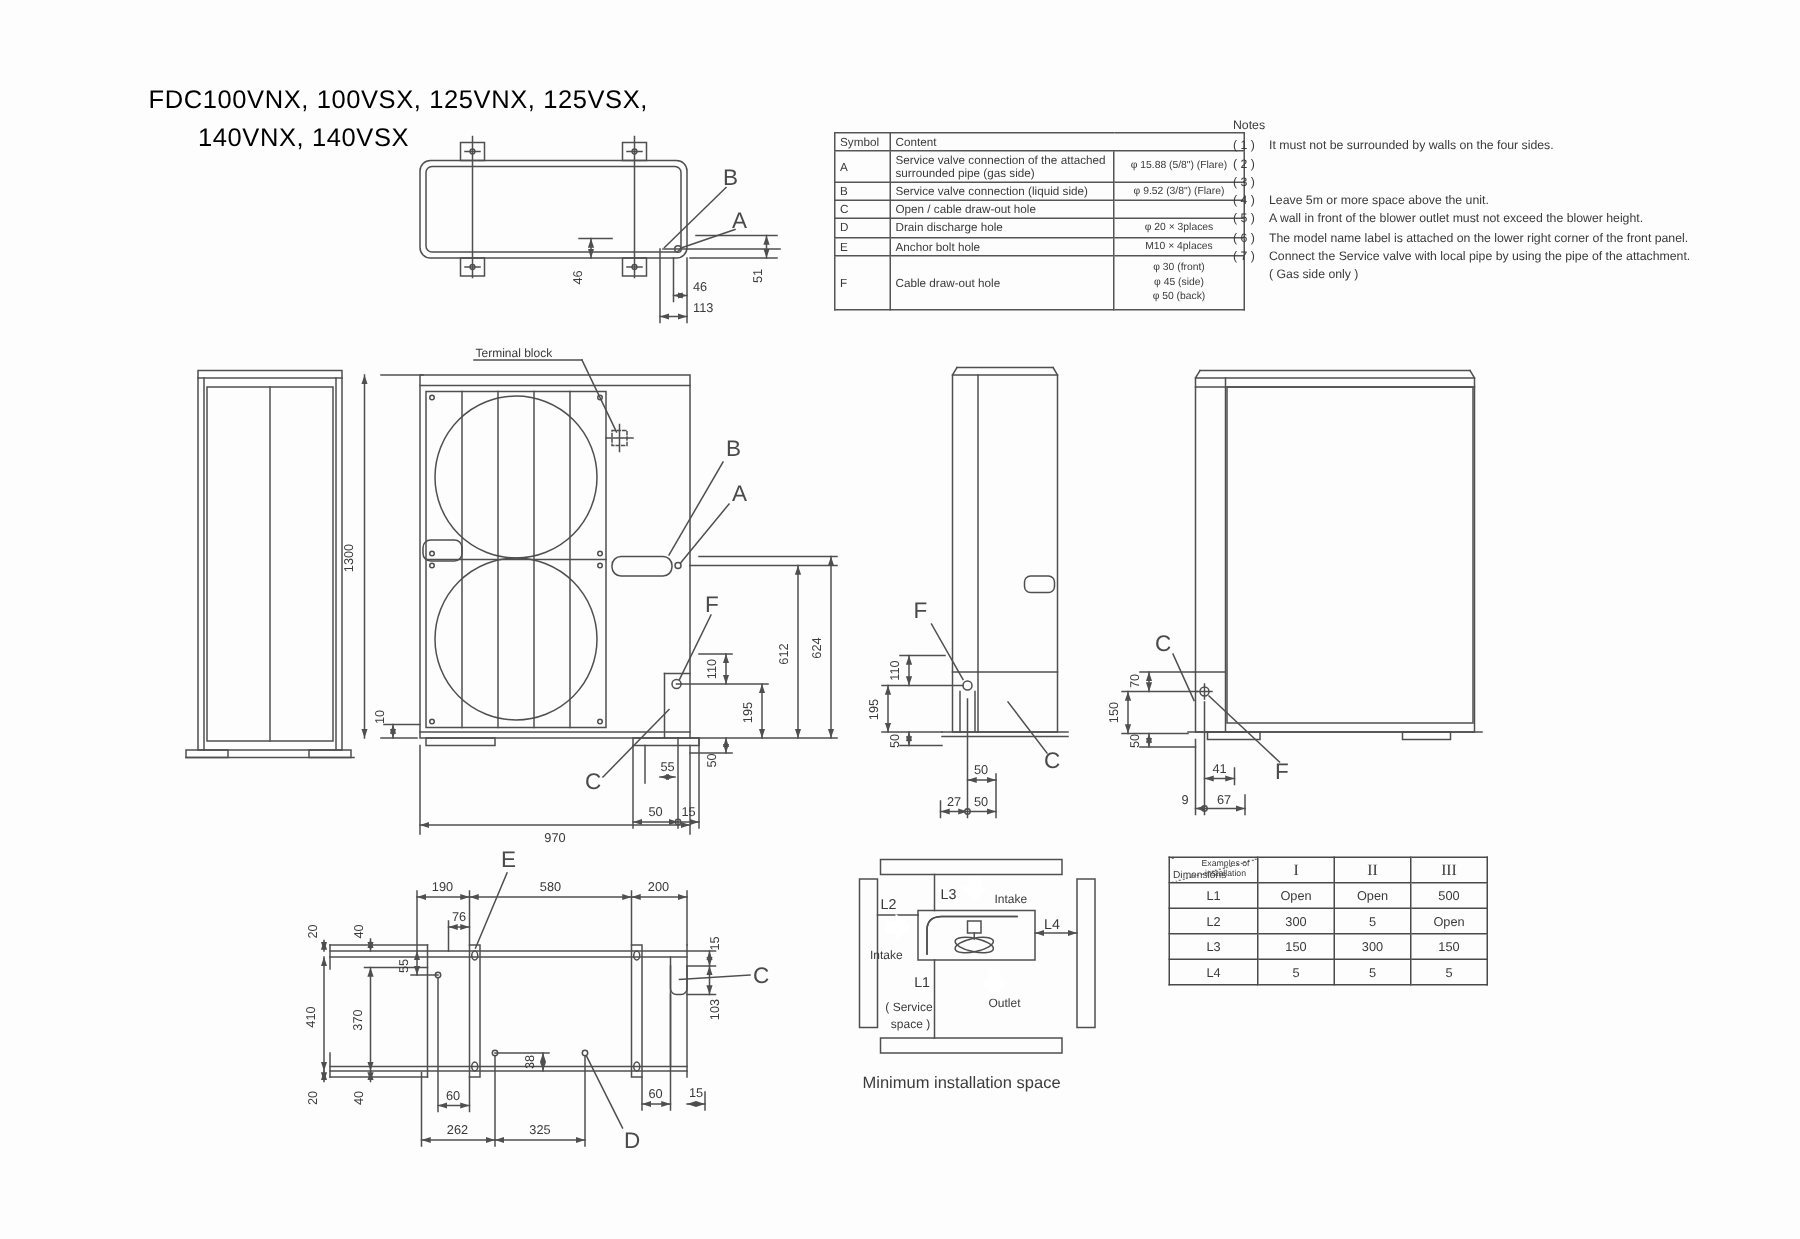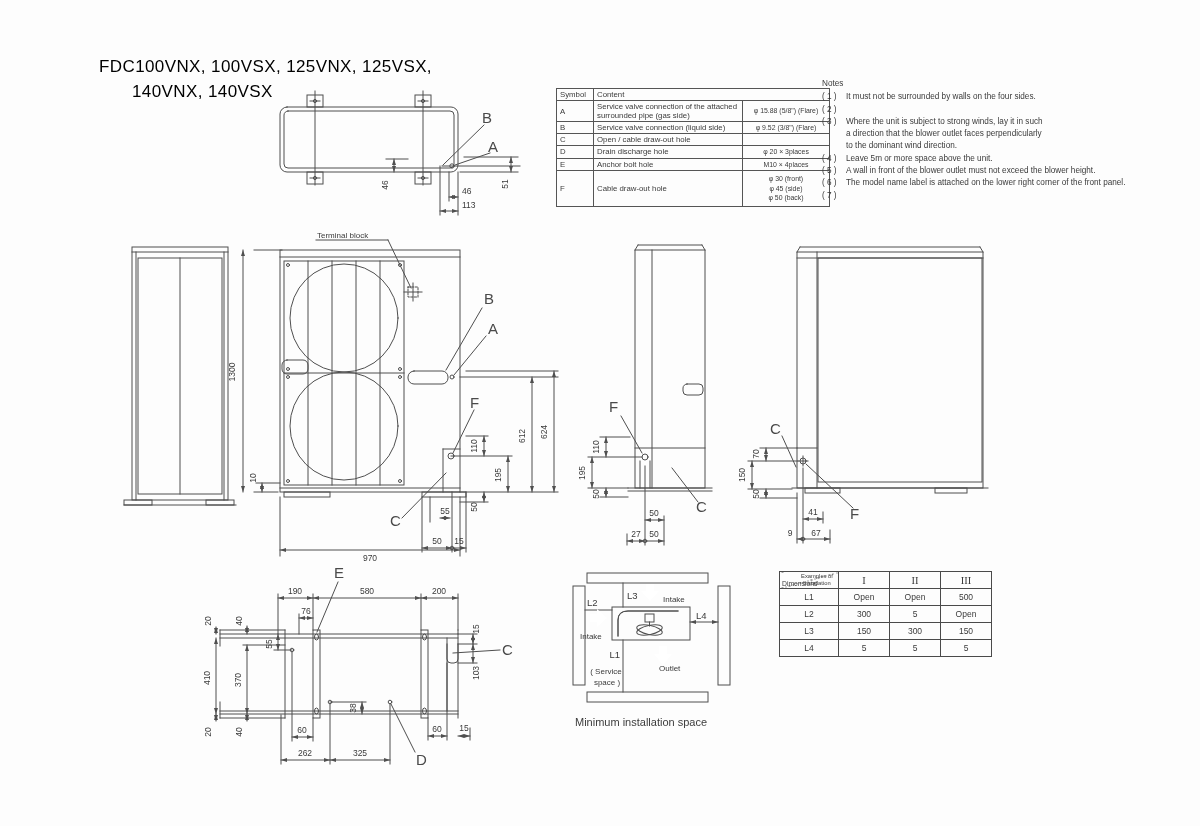--- a/index.html
+++ b/index.html
@@ -150,38 +150,37 @@
   <div class="hd">Notes</div>
   <div class="note">
       <span class="nnum">( 1 )</span>
       <span class="ntxt">It must not be surrounded by walls on the four sides.</span>
     </div>
   <div class="note">
       <span class="nnum">( 2 )</span>
     </div>
   <div class="note">
       <span class="nnum">( 3 )</span>
-      <span class="ntxt">Where the unit is subject to strong winds, lay it in such
-a direction that the blower outlet faces perpendicularly
-to the dominant wind direction.</span>
     </div>
   <div class="note">
       <span class="nnum">( 4 )</span>
       <span class="ntxt">Leave 5m or more space above the unit.</span>
     </div>
   <div class="note">
       <span class="nnum">( 5 )</span>
       <span class="ntxt">A wall in front of the blower outlet must not exceed the blower height.</span>
     </div>
   <div class="note">
       <span class="nnum">( 6 )</span>
       <span class="ntxt">The model name label is attached on the lower right corner of the front panel.</span>
     </div>
   <div class="note">
       <span class="nnum">( 7 )</span>
+      <span class="ntxt">Connect the Service valve with local pipe by using the pipe of the attachment.
+( Gas side only )</span>
     </div>
 </div>
 
 <svg class="abs" style="left:122px;top:238px" width="120" height="290">
   <g class="ln">
     <rect x="10" y="9" width="96" height="253"></rect>
     <line x1="10" y1="14" x2="106" y2="14" stroke-width="0.7"></line>
     <line x1="14" y1="14" x2="14" y2="262" stroke-width="0.6"></line>
     <line x1="102" y1="14" x2="102" y2="262" stroke-width="0.6"></line>
     <rect x="16" y="20" width="84" height="236" fill="url(#lpat)" stroke-width="0.7"></rect>

